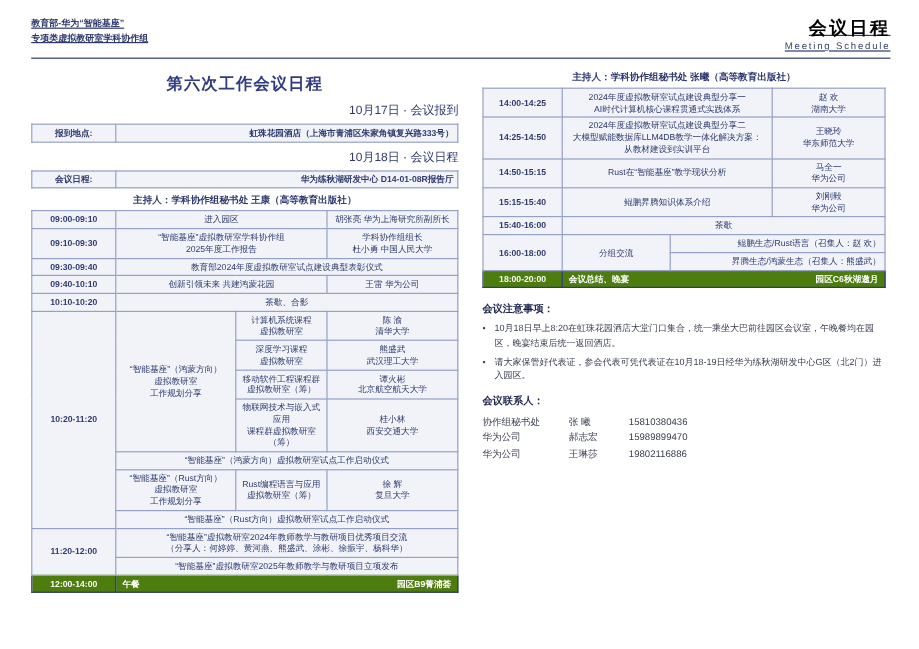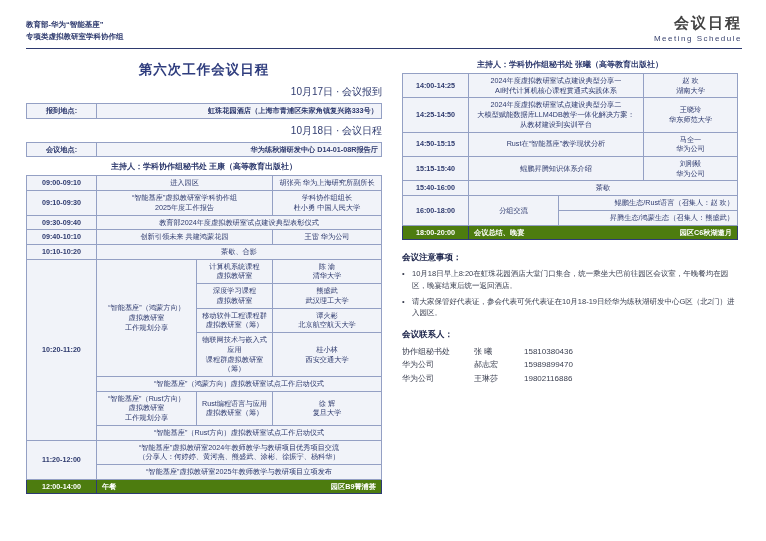--- a/index.html
+++ b/index.html
@@ -4,24 +4,24 @@
 <style>
   * { margin:0; padding:0; box-sizing:border-box; }
   body {
     width:766px; height:541px; background:#ffffff;
     font-family:"Liberation Sans", sans-serif; color:#2e3a6e;
     overflow:hidden;
   }
   .page { width:766px; height:541px; padding:14px 24px 10px 26px; position:relative; background:#fff; }
 
   
-  .hdr { display:flex; justify-content:space-between; align-items:flex-end; }
+  .hdr { display:flex; justify-content:space-between; align-items:flex-start;text-decoration:underline; }
   .org { font-size:7.5px; font-weight:bold; line-height:1.6; color:#2e3a6e; }
   .ttl { text-align:right; }
-  .ttl-cn { font-size:15px; font-weight:bold; letter-spacing:2px; color:#404040; }
+  .ttl-cn { font-size:15px; font-weight:bold; letter-spacing:2px; color:#000000; }
   .ttl-en { font-size:8px; letter-spacing:1.5px; color:#39436f; margin-top:1px; }
   .rule { border:none; border-top:1.2px solid #2e3a6e; margin-top:5px; }
 
   
   .cols { display:flex; gap:20px; margin-top:8px; }
   .col-l { width:356px; }
   .col-r { width:336px; }
 
   .main-title { text-align:center; font-size:13.5px; font-weight:bold; color:#2f3d7e; margin:4px 0 6px; letter-spacing:1px; }
   .date-title { text-align:right; font-size:10px; font-weight:normal; color:#2e3a6e; margin:5px 0 4px; }
@@ -92,21 +92,21 @@
 
       <div class="date-title">10月18日 · 会议日程</div>
 
       <table>
         <colgroup>
             <col style="width:70px">
             <col>
           </colgroup>
         <tbody>
             <tr>
-          <td class="t">会议地点:</td>
+          <td class="t">会议日程:</td>
           <td class="left bold">华为练秋湖研发中心 D14-01-08R报告厅</td>
         </tr>
       </tbody>
         </table>
 
       <div class="host-line">主持人：学科协作组秘书处 王康（高等教育出版社）</div>
 
       <table>
         <colgroup>
             <col style="width:70px">

